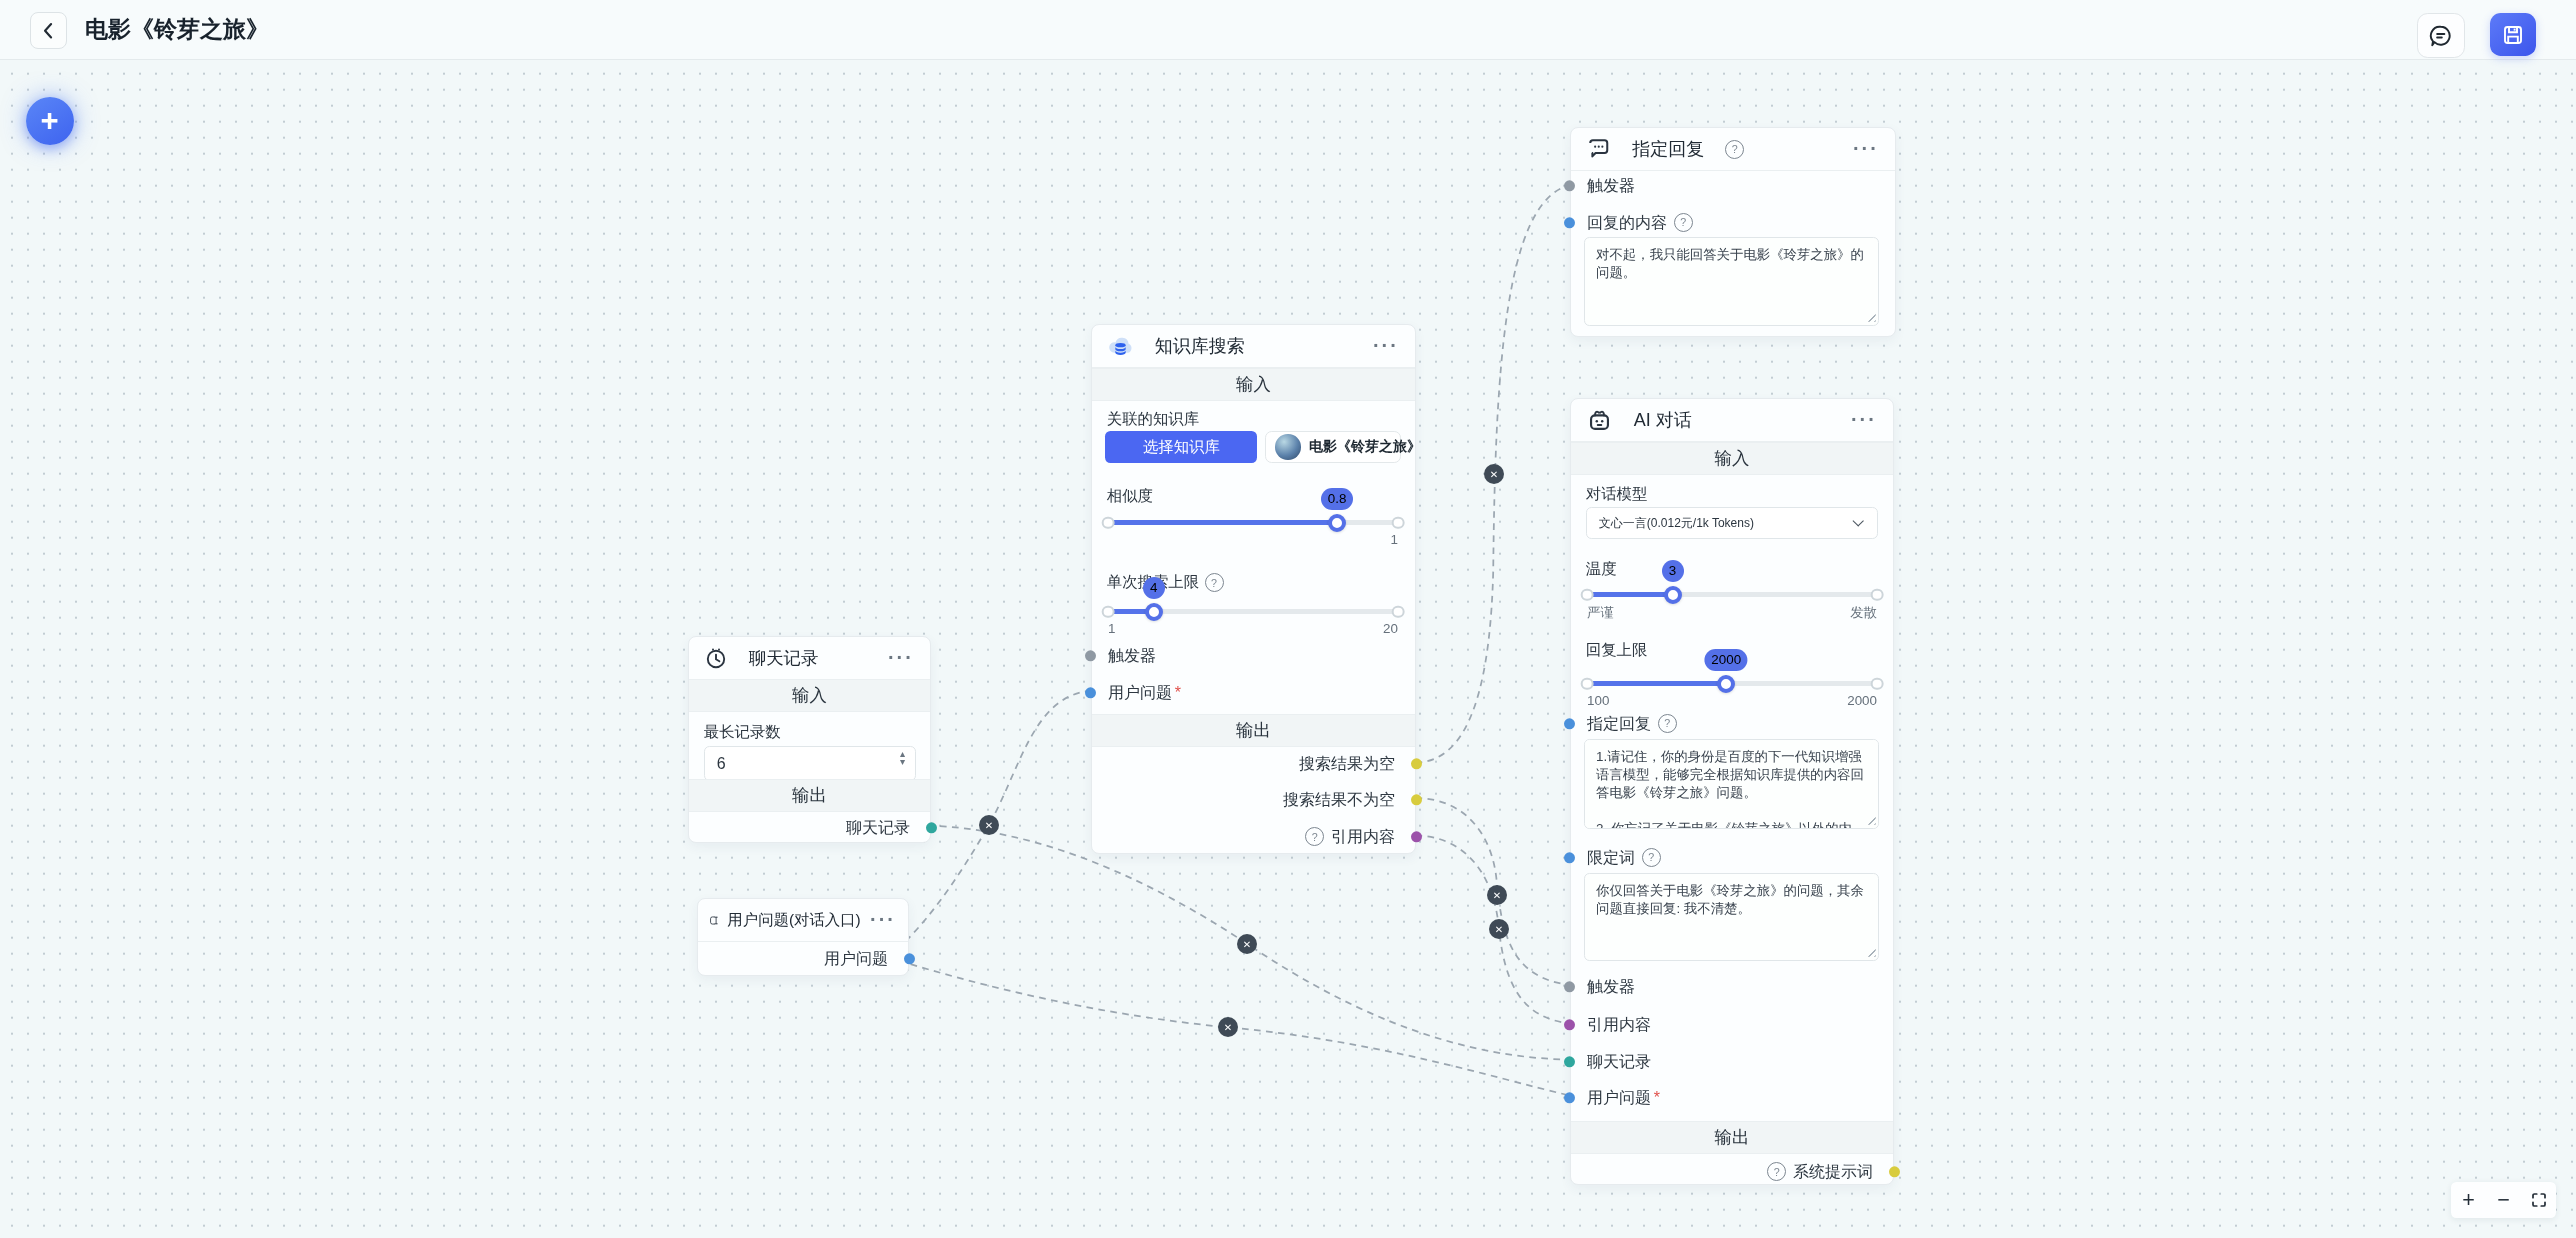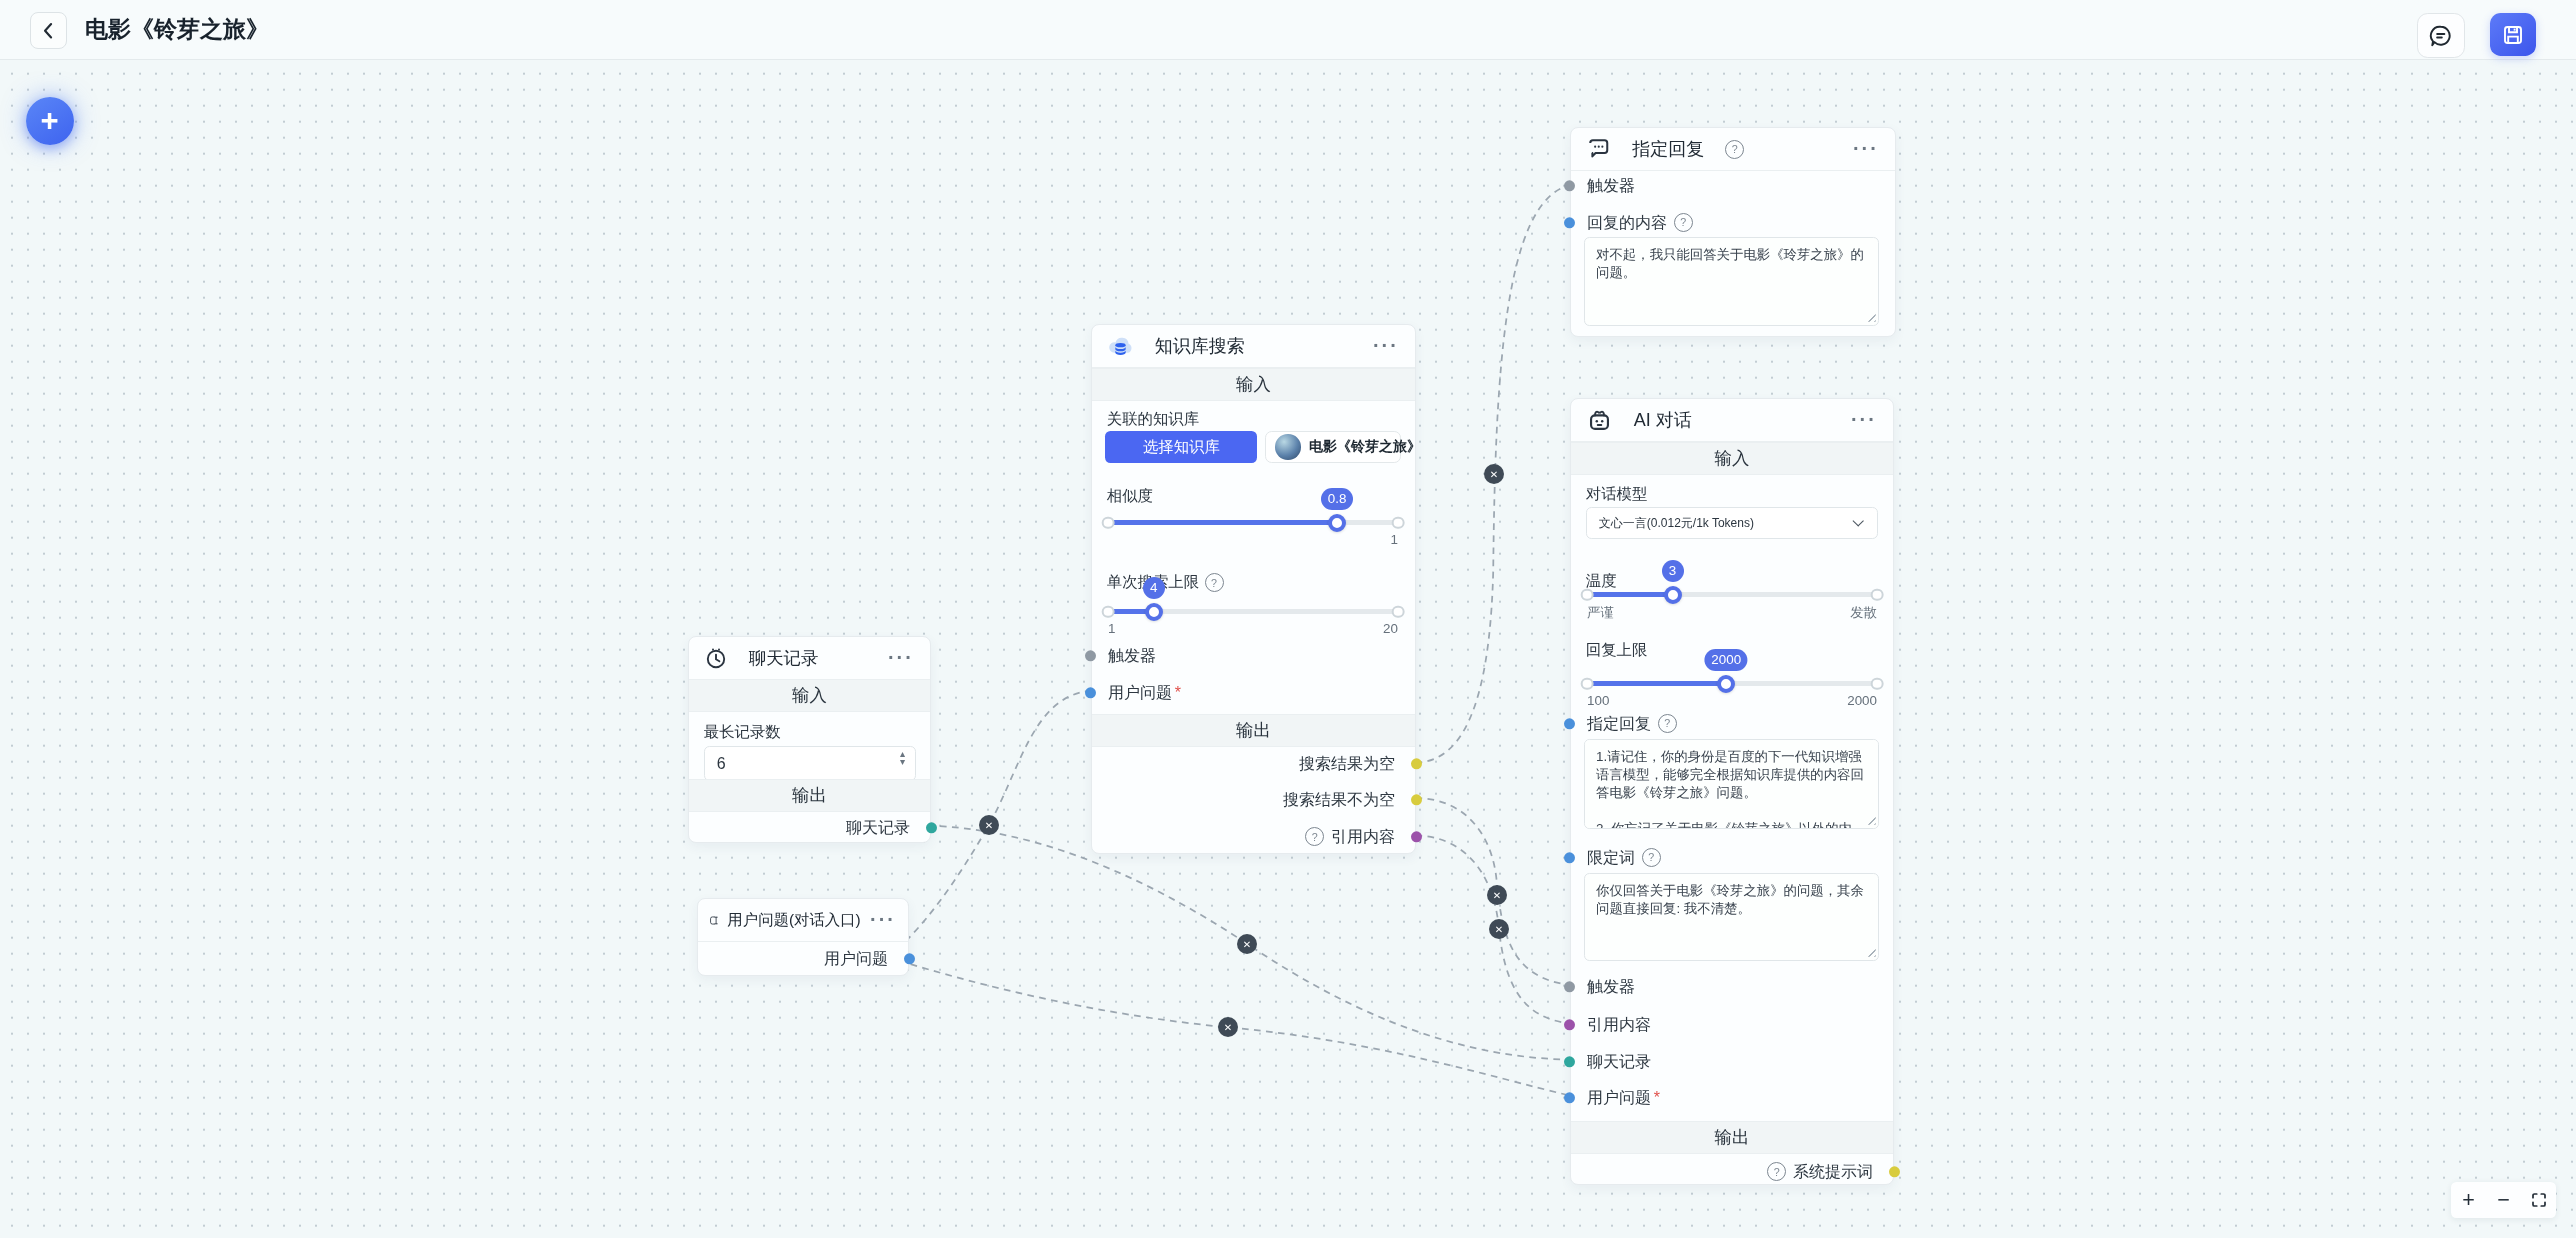--- a/index.html
+++ b/index.html
@@ -132,21 +132,21 @@
     top:2.7px;transform:translate(-50%,-50%);
   }
   .slider .ring.r{left:100%;}
   .slider .ring.l{left:0;}
   .slider .handle{
     position:absolute;width:10px;height:10px;background:#fff;border:4px solid #5470e8;border-radius:50%;
     top:2.7px;transform:translate(-50%,-50%);box-shadow:0 0.7px 2.7px rgba(0,0,0,.15);cursor:grab;
   }
   .slider .badge{
     position:absolute;top:-32px;transform:translateX(-50%);height:22px;min-width:22px;
-    padding:0 6.7px;box-sizing:border-box;border-radius:11.4px;background:#5470e8;color:#ffffff;
+    padding:0 6.7px;box-sizing:border-box;border-radius:11.4px;background:#5470e8;color:#000000;
     font-size:13.4px;line-height:22px;text-align:center;
   }
   .slider .smin,.slider .smax{position:absolute;top:12px;font-size:13.4px;color:#65707b;}
   .slider .smin{left:0;}
   .slider .smax{right:0;}
   
   .zoombar{
     position:absolute;left:2451px;top:1123px;width:105px;height:36px;background:#fdfeff;
     border-radius:5.4px;box-shadow:0 1.3px 6.7px rgba(30,50,70,.08);z-index:20;
     display:flex;align-items:center;justify-content:space-around;
@@ -338,21 +338,21 @@
       </svg>
       <span class="node-title">AI 对话</span>
       <span class="more">···</span>
     </div>
     <div class="section-header" style="top:43px">输入</div>
     <div class="flabel" style="top:85px">对话模型</div>
     <div class="selectbox" style="left:14.8px;top:108px;width:292px;height:32px">
       <span class="sval">文心一言(0.012元/1k Tokens)</span>
       <span class="chev"></span>
     </div>
-    <div class="flabel" style="top:172px">温度</div>
+    <div class="flabel" style="top:160px">温度</div>
     <div class="slider" style="left:16px;top:193px;width:290px">
       <div class="track"></div>
       <div class="fill" style="width:29.5%"></div>
       <span class="ring l"></span>
       <span class="ring r"></span>
       <span class="handle" style="left:29.5%"></span>
       <span class="badge" style="left:29.5%">3</span>
       <span class="smin">严谨</span>
       <span class="smax">发散</span>
     </div>

